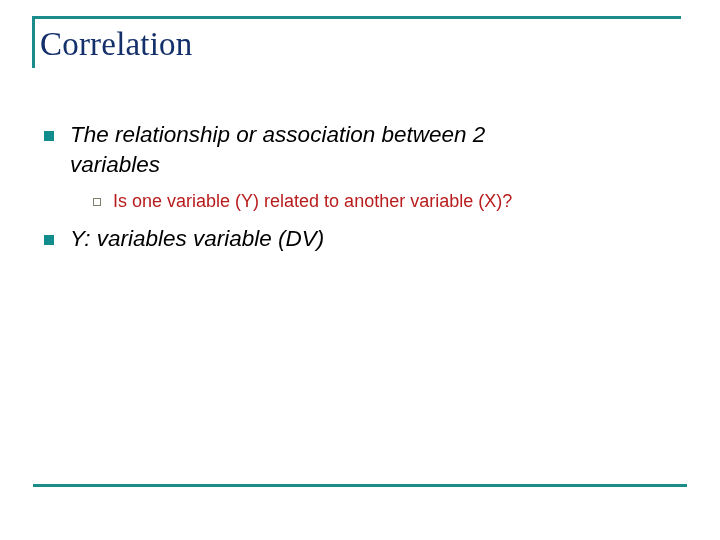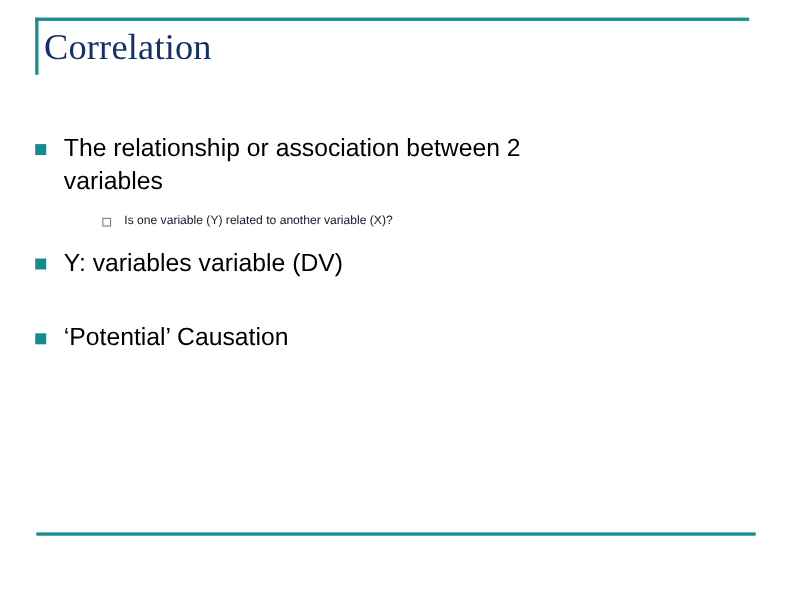--- a/index.html
+++ b/index.html
@@ -62,22 +62,23 @@
   }
 
   .bullet-row {
     position: relative;
     display: flex;
     align-items: flex-start;
   }
 
   
   .lvl1 {
-    padding-left: 32px;
+    padding-left: 44px;
     margin-bottom: 0;
+    font-style: italic;
   }
   .lvl1 .marker {
     flex: 0 0 auto;
     width: 10px;
     height: 10px;
     background: #128C8C;
     margin-top: 11px;
     margin-right: 16px;
   }
   .lvl1 .btext {
@@ -97,23 +98,23 @@
     width: 8px;
     height: 8px;
     border: 1.5px solid #7F7F6B;
     background: #ffffff;
     box-sizing: border-box;
     margin-top: 8px;
     margin-right: 12px;
   }
   .lvl2 .btext {
     flex: 1 1 auto;
-    font-size: 11px;
+    font-size: 18px;
     line-height: 22px;
-    color: #0f172a;
+    color: #b91c1c;
   }
 
   .sp-after-first  { height: 10px; }
   .sp-after-sub    { height: 12px; }
   .sp-gap          { height: 38px; }
 
   
   .footer-rule {
     position: absolute;
     left: 33px;
@@ -151,22 +152,18 @@
 
     <div class="bullet-row lvl1">
       <span class="marker"></span>
       <span class="btext">Y: variables variable (DV)</span>
     </div>
 
 
     <div class="sp-gap"></div>
 
 
-    <div class="bullet-row lvl1">
-      <span class="marker"></span>
-      <span class="btext">‘Potential’ Causation</span>
-    </div>
 
   </div>
 
   <div class="footer-rule"></div>
 
 </div>
 
 </body></html>

